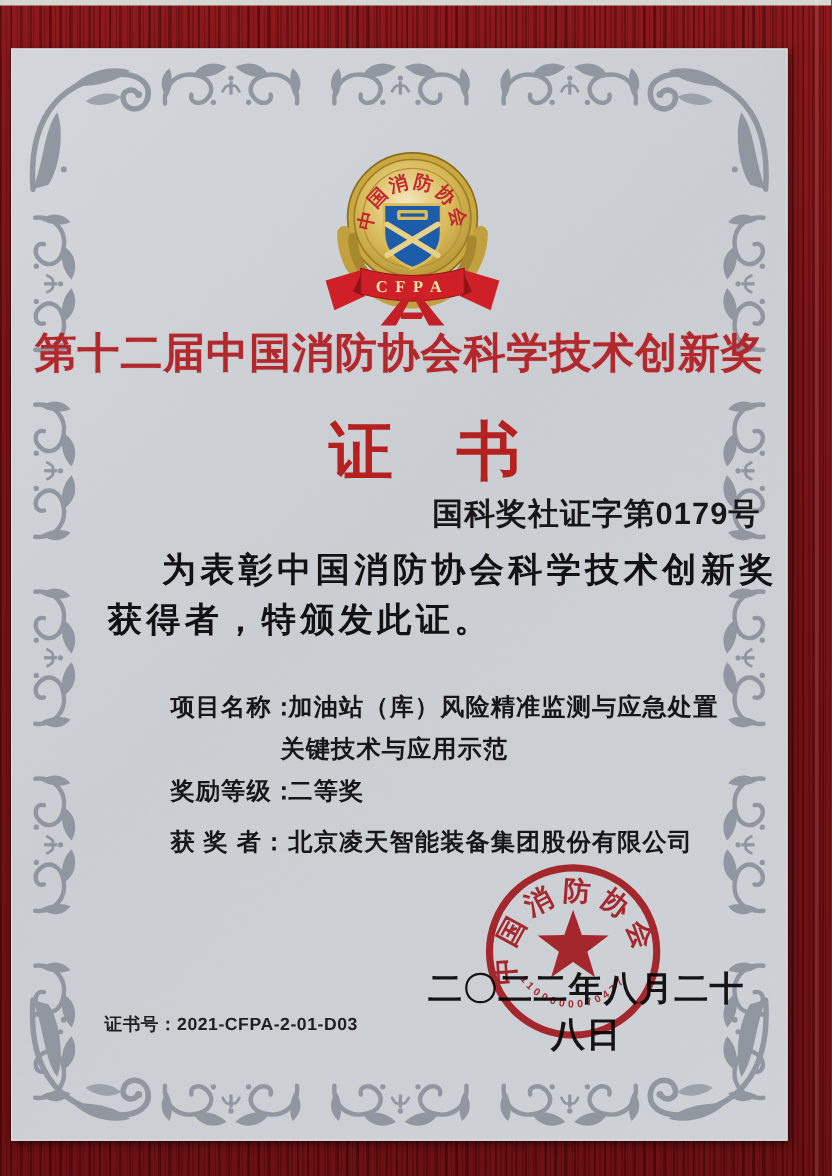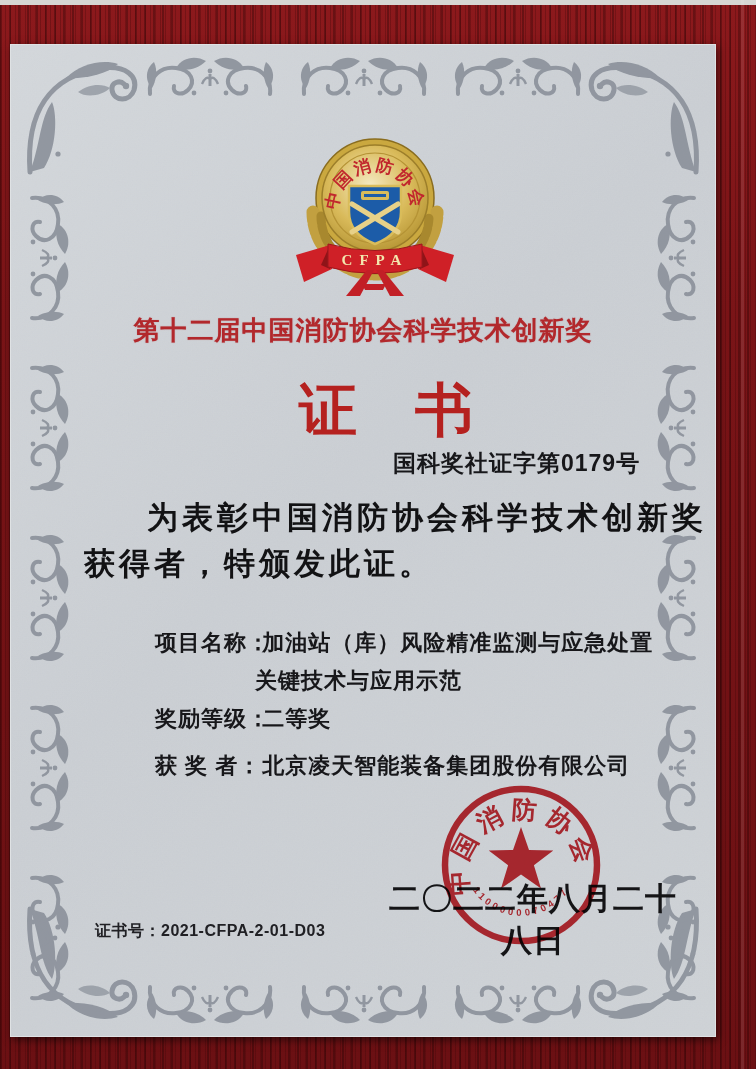--- a/index.html
+++ b/index.html
@@ -17,34 +17,34 @@
     position:absolute;left:10px;top:44px;width:706px;height:993px;
     background:linear-gradient(135deg,#d2d6da 0%, #c9cdd2 45%, #cdd1d5 100%);
     box-shadow:2px 3px 8px rgba(0,0,0,.55), 0 0 0 1px #dfe2e4 inset;
   }
   .noise,.flourish{position:absolute;left:0;top:0;width:706px;height:993px;pointer-events:none;}
   .noise{opacity:.5;}
   .flourish{color:#878d97;opacity:.85;}
   .content{position:absolute;left:0;top:0;width:706px;height:993px;}
   .emblem{position:absolute;left:270px;top:82px;width:190px;height:172px;}
   .award-title{
-    position:absolute;left:0;top:269px;width:706px;text-align:center;
-    font-size:26px;font-weight:bold;letter-spacing:1px;color:#b2282c;
+    position:absolute;left:0;top:252px;width:706px;text-align:center;
+    font-size:38px;font-weight:bold;letter-spacing:1px;color:#b2282c;
     text-shadow:0 0 1px rgba(178,40,44,.5);
   }
   .doc-title{
     position:absolute;left:0;top:328px;width:750px;text-align:center;
     font-size:58px;font-weight:bold;color:#b5211f;letter-spacing:58px;padding-left:60px;box-sizing:border-box;
   }
   .issue-no{
-    position:absolute;left:383px;top:404px;font-size:23px;font-weight:bold;color:#17171a;letter-spacing:1px;
+    position:absolute;left:383px;top:404px;font-size:28px;font-weight:bold;color:#17171a;letter-spacing:1px;
   }
   .body-line{position:absolute;font-family:"DejaVu Serif",serif;font-weight:600;font-size:31px;color:#121214;letter-spacing:4px;}
   .body-line.l1{left:137px;top:453px;text-align:center;}
-  .body-line.l2{left:74px;top:499px;font-family:Liberation Mono, monospace;}
+  .body-line.l2{left:88px;top:499px;font-family:Liberation Mono, monospace;}
   .field{position:absolute;font-size:22px;font-weight:bold;color:#17171a;letter-spacing:1px;white-space:nowrap;}
   .field .lbl{display:inline-block;width:88px;margin-right:12px;}
   .f-project{left:145px;top:584px;}
   .f-project2{left:245px;top:622px;}
   .f-grade{left:145px;top:660px;}
   .f-winner{left:145px;top:707px;}
   .date-line{
     position:absolute;left:378px;top:834px;width:290px;text-align:center;
     font-family:"DejaVu Serif",serif;font-weight:bold;font-size:31px;color:#141416;letter-spacing:1px;z-index:2;
   }

